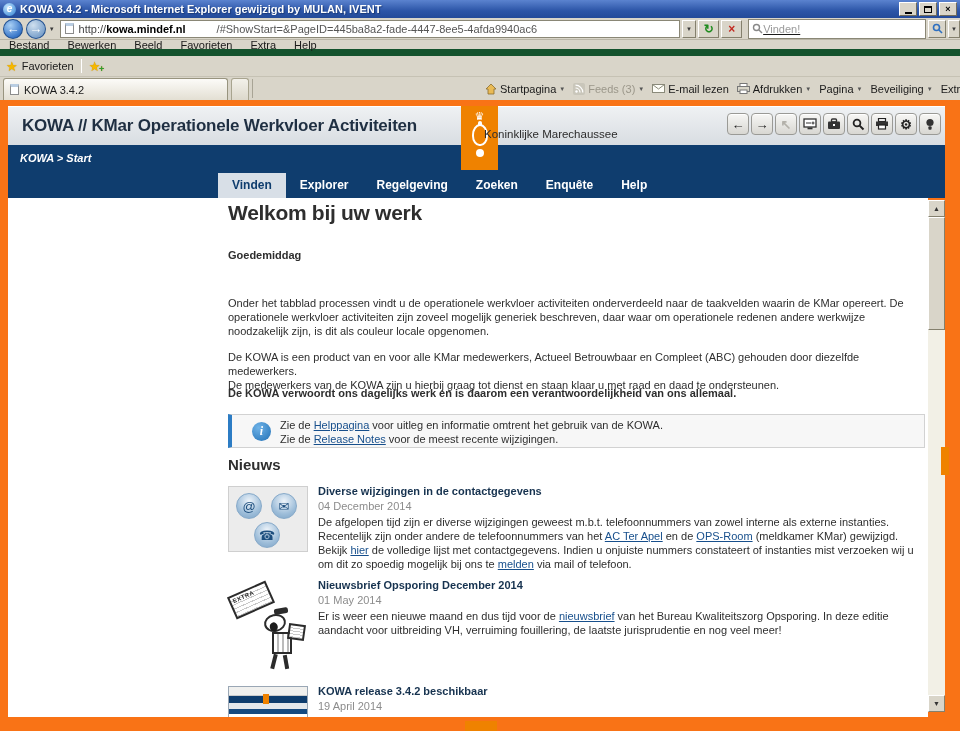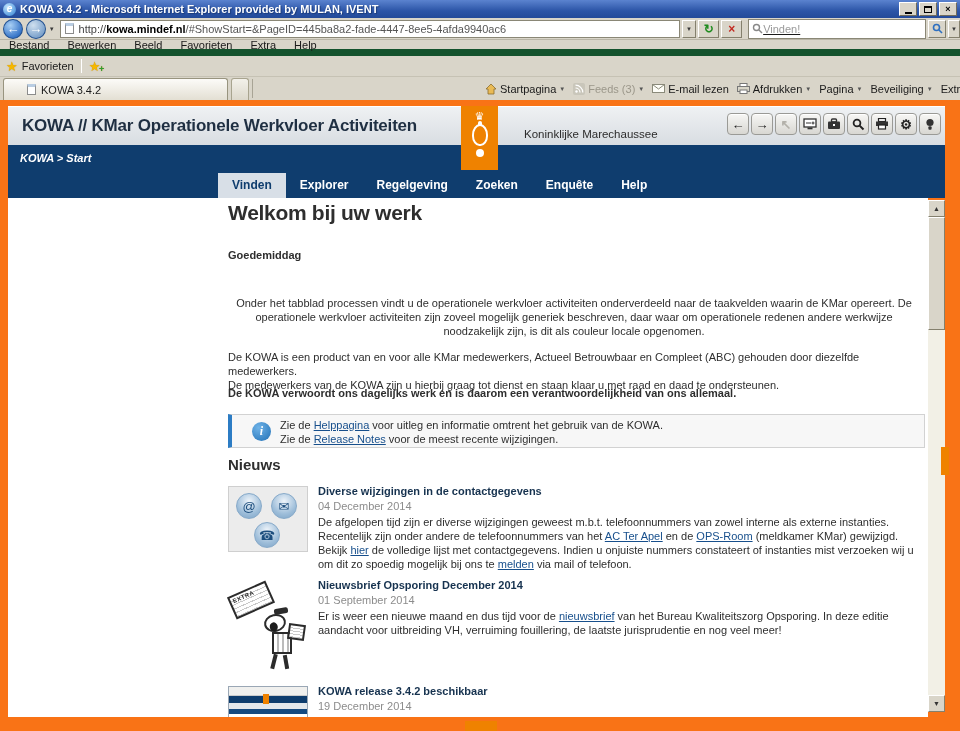--- a/index.html
+++ b/index.html
@@ -25,21 +25,21 @@
     border-bottom:1px solid #b9b5a7; display:flex; align-items:center; }
   .navcircle { width:20px; height:20px; border-radius:50%; margin-left:3px;
     border:1px solid #23518f; display:flex; align-items:center; justify-content:center;
     color:#fff; font-weight:bold; font-size:13px; }
   .navcircle.back { background:radial-gradient(circle at 35% 30%,#a9d0f5,#3a77c9 70%,#2a5ea6); }
   .navcircle.fwd  { background:radial-gradient(circle at 35% 30%,#cfe0ef,#7fa4cd 70%,#6b90ba); }
   .mini-caret { font-size:6px; color:#3a3a3a; padding:0 3px; }
   .urlfield { height:18px; background:#fff; border:1px solid #8a8776; display:flex; align-items:center;
     flex:0 0 620px; margin-left:2px; padding:0 4px; overflow:hidden; white-space:nowrap; }
   .doc-ico { width:9px; height:11px; background:#fff; border:1px solid #8c8c8c; border-top:3px solid #b9cde2; margin-right:5px; flex:none; }
-  .urlfield .u1 { color:#444; } .urlfield .u2 { color:#000; font-weight:bold; } .urlfield .u3 { color:#555; }
+  .urlfield .u1 { color:#444; } .urlfield .u2 { color:#000; font-weight:bold; } .urlfield .u3 { color:#555;padding-left:31px; }
   .sqbtn { height:18px; background:#d9d5c9; border:1px solid; border-color:#fff #84806d #84806d #fff;
     display:flex; align-items:center; justify-content:center; margin-left:2px; }
   .refresh { color:#1f8b1f; font-weight:bold; font-size:12px; }
   .stopx { color:#c22a21; font-weight:bold; font-size:12px; }
   .searchbox { height:20px; background:#fff; border:1px solid #8a8776; flex:0 0 178px; margin-left:6px;
     display:flex; align-items:center; padding:0 3px;text-decoration:underline; }
   .searchbox input { border:none; outline:none; width:140px; font-size:11px; font-family:"Liberation Sans",sans-serif; color:#333; }
   .searchbox input::placeholder { color:#9a9a9a; }
 
   
@@ -52,21 +52,21 @@
     display:flex; align-items:center; border-bottom:1px solid #c6c2b4; }
   .star { color:#f6b800; font-size:13px; text-shadow:0 0 1px #b07d00; margin:0 4px 0 6px; }
   .vsep { width:1px; height:14px; background:#a8a495; margin:0 7px; border-right:1px solid #fff; }
   .addfav { position:relative; color:#f6b800; font-size:13px; text-shadow:0 0 1px #b07d00; }
   .addfav em { position:absolute; right:-4px; bottom:0; color:#2f9e2f; font-style:normal; font-weight:bold; font-size:9px; }
 
   
   .tabrow { position:absolute; left:0; top:77px; width:960px; height:23px; background:#d9d5c9; }
   .tab { position:absolute; left:3px; top:1px; width:225px; height:22px;
     background:linear-gradient(#fcfbf8,#e3dfd3); border:1px solid #98947f; border-bottom:none;
-    border-radius:3px 3px 0 0; display:flex; align-items:center; padding:0 23px; }
+    border-radius:3px 3px 0 0; display:flex; align-items:center; padding:0 6px; }
   .tabstub { position:absolute; left:231px; top:1px; width:18px; height:22px;
     background:linear-gradient(#f3f1ea,#dcd8cb); border:1px solid #a8a48f; border-bottom:none; border-radius:3px 3px 0 0; }
   .tabsep { position:absolute; left:252px; top:2px; width:1px; height:19px; background:#a8a495; }
   .cmdbar { position:absolute; left:483px; top:0; height:23px; display:flex; align-items:center; gap:4px; white-space:nowrap; }
   .cmditem { display:flex; align-items:center; gap:3px; padding:1px 2px; }
   .cmditem.disabled, .cmditem.disabled .lbl { color:#9b978a; }
   .cmd-caret { font-size:6px; color:#555; }
 
   
   .viewport { position:absolute; left:0; top:100px; width:960px; height:631px; background:#f97316; }
@@ -74,21 +74,21 @@
   .site-header { position:absolute; left:8px; top:6px; width:937px; height:39px;
     background:linear-gradient(#eff1f3,#d8dde2); border-top:1px solid #fff; }
   .site-title { position:absolute; left:14px; top:9px; font-size:17px; font-weight:bold; color:#1f2f42; letter-spacing:-0.2px; }
 
   .kmar-logo { position:absolute; left:461px; top:6px; width:37px; height:64px; background:#ef8200; z-index:6;
     display:flex; flex-direction:column; align-items:center; }
   .crown { color:#fff; font-size:11px; line-height:12px; margin-top:4px; }
   .grenade { width:16px; height:22px; border:2px solid #fff; border-radius:50% 50% 46% 46%; margin-top:2px; position:relative; }
   .grenade i { position:absolute; left:4px; top:-5px; width:4px; height:5px; background:#fff; border-radius:2px 2px 0 0; }
   .gball { width:8px; height:8px; background:#fff; border-radius:50%; margin-top:3px; }
-  .logo-caption { position:absolute; left:524px; top:28px; font-size:11.5px; color:#2c2c2c; z-index:6; }
+  .logo-caption { position:absolute; left:484px; top:28px; font-size:11.5px; color:#2c2c2c; z-index:6; }
 
   .htools { position:absolute; left:727px; top:13px; display:flex; gap:2px; z-index:6; }
   .toolbtn { width:22px; height:22px; border:1px solid #9a9a96; border-radius:4px;
     background:linear-gradient(#f7f7f5,#d8d7d2); display:flex; align-items:center; justify-content:center;
     font-weight:bold; color:#222; font-size:13px; box-shadow:0 1px 0 #fff inset; }
   .toolbtn.dis { color:#b3b1aa; }
 
   .navybar { position:absolute; left:8px; top:45px; width:937px; height:53px; background:#0f3d6e; }
   .crumb { position:absolute; left:12px; top:7px; color:#fff; font-style:italic; font-weight:bold; font-size:11px; }
   .navtabs { position:absolute; left:210px; bottom:0; height:25px; display:flex; }
@@ -157,21 +157,21 @@
 
   svg { display:block; }
 </style>
 </head>
 <body>
 
 <div class="screen">
 
   <div class="titlebar">
     <span class="ie-logo">e</span>
-    <span class="ttext">KOWA 3.4.2 - Microsoft Internet Explorer provided by MULAN, IVENT</span>
+    <span class="ttext">KOWA 3.4.2 - Microsoft Internet Explorer gewijzigd by MULAN, IVENT</span>
     <span class="winbtn">
         <span class="minbar"></span>
       </span>
     <span class="winbtn">
         <span class="maxbox"></span>
       </span>
     <span class="winbtn">×</span>
   </div>
 
   <div class="addrbar">
@@ -349,21 +349,21 @@
         <span class="navtab">Regelgeving</span>
         <span class="navtab">Zoeken</span>
         <span class="navtab">Enquête</span>
         <span class="navtab">Help</span>
       </div>
     </div>
 
     <div class="content">
       <h1 class="welkom col" style="top:8px;">Welkom bij uw werk</h1>
       <div class="col" style="top:50px; font-weight:bold;">Goedemiddag</div>
-      <div class="col" style="top:98px;text-align:center;">Onder het tabblad processen vindt u de operationele werkvloer activiteiten onderverdeeld naar de  taakvelden waarin de KMar opereert. De operationele werkvloer activiteiten zijn zoveel mogelijk generiek beschreven, daar waar om operationele redenen andere werkwijze noodzakelijk zijn, is dit als couleur locale opgenomen.</div>
+      <div class="col" style="top:98px;">Onder het tabblad processen vindt u de operationele werkvloer activiteiten onderverdeeld naar de  taakvelden waarin de KMar opereert. De operationele werkvloer activiteiten zijn zoveel mogelijk generiek beschreven, daar waar om operationele redenen andere werkwijze noodzakelijk zijn, is dit als couleur locale opgenomen.</div>
       <div class="col" style="top:188px; font-weight:bold;">De KOWA verwoordt ons dagelijks werk en is daarom een verantwoordelijkheid van ons allemaal.</div>
       <div class="col pre" style="top:152px;">De KOWA is een product van en voor alle KMar medewerkers, Actueel Betrouwbaar en Compleet (ABC) gehouden door diezelfde medewerkers.
 De medewerkers van de KOWA zijn u hierbij graag tot dienst en staan klaar u met raad en daad te ondersteunen.</div>
 
       <div class="infobox">
         <span class="info-ico">i</span>
         <div class="ilines">
           <div><span>Zie de </span><span class="tlink">Helppagina</span><span> voor uitleg en informatie omtrent het gebruik van de KOWA.</span></div>
           <div><span>Zie de </span><span class="tlink">Release Notes</span><span> voor de meest recente wijzigingen.</span></div>
         </div>
@@ -393,38 +393,38 @@
           <span class="c-head">
               <span class="c-mouth"></span>
             </span>
           <span class="c-body"></span>
           <span class="c-paper2"></span>
           <span class="c-leg1"></span>
           <span class="c-leg2"></span>
         </div>
         <div class="news-text">
           <div class="news-title">Nieuwsbrief Opsporing December 2014</div>
-          <div class="news-date">01 September  2014</div>
+          <div class="news-date">01 May  2014</div>
           <div><span>Er is weer een nieuwe maand en dus tijd voor de </span><span class="tlink">nieuwsbrief</span><span> van het Bureau Kwaliteitszorg Opsporing. In deze editie aandacht voor uitbreiding VH, verruiming fouillering, de laatste jurisprudentie en nog veel meer!</span></div>
         </div>
       </div>
 
       <div class="news-item" style="top:486px;">
         <div class="shot">
           <div class="s-top"></div>
           <div class="s-navy1">
               <span class="s-orange"></span>
             </div>
           <div class="s-mid"></div>
           <div class="s-navy2"></div>
           <div class="s-body"></div>
         </div>
         <div class="news-text">
           <div class="news-title">KOWA release 3.4.2 beschikbaar</div>
-          <div class="news-date">19 December 2014</div>
+          <div class="news-date">19 April 2014</div>
           <div><span>Vanaf vandaag is er weer een nieuwe release beschikbaar.</span></div>
         </div>
       </div>
     </div>
 
     <div class="vscroll">
       <span class="sbtn" style="top:0;">▲</span>
       <span class="sthumb"></span>
       <span class="sbtn" style="top:495px;">▼</span>
     </div>

